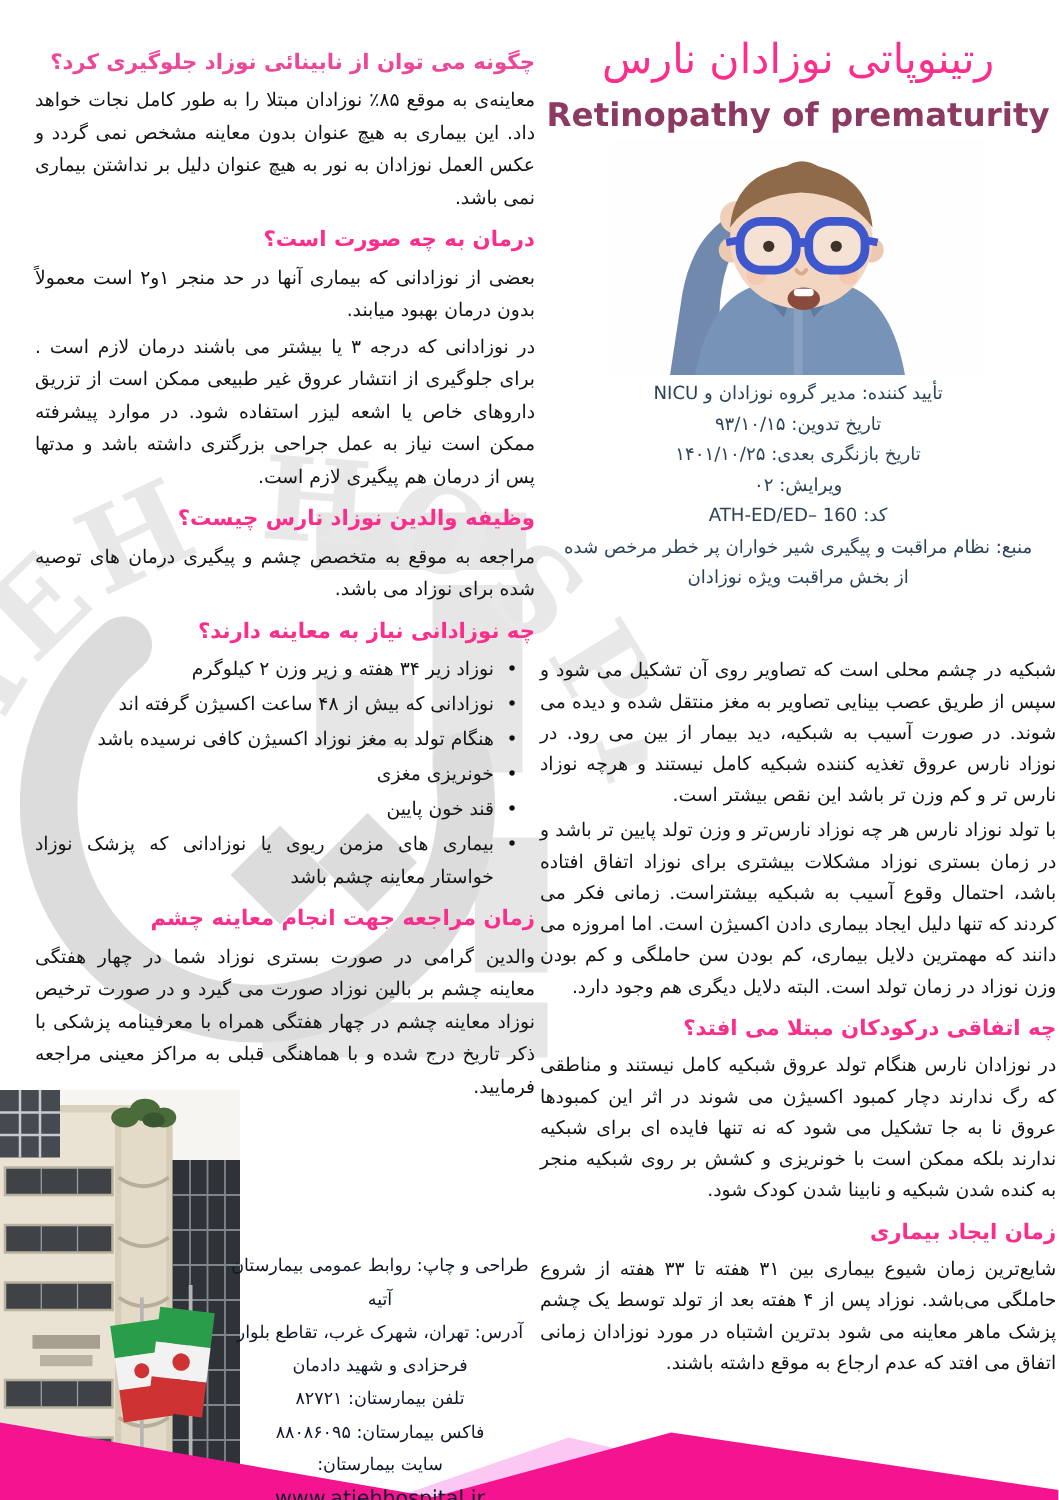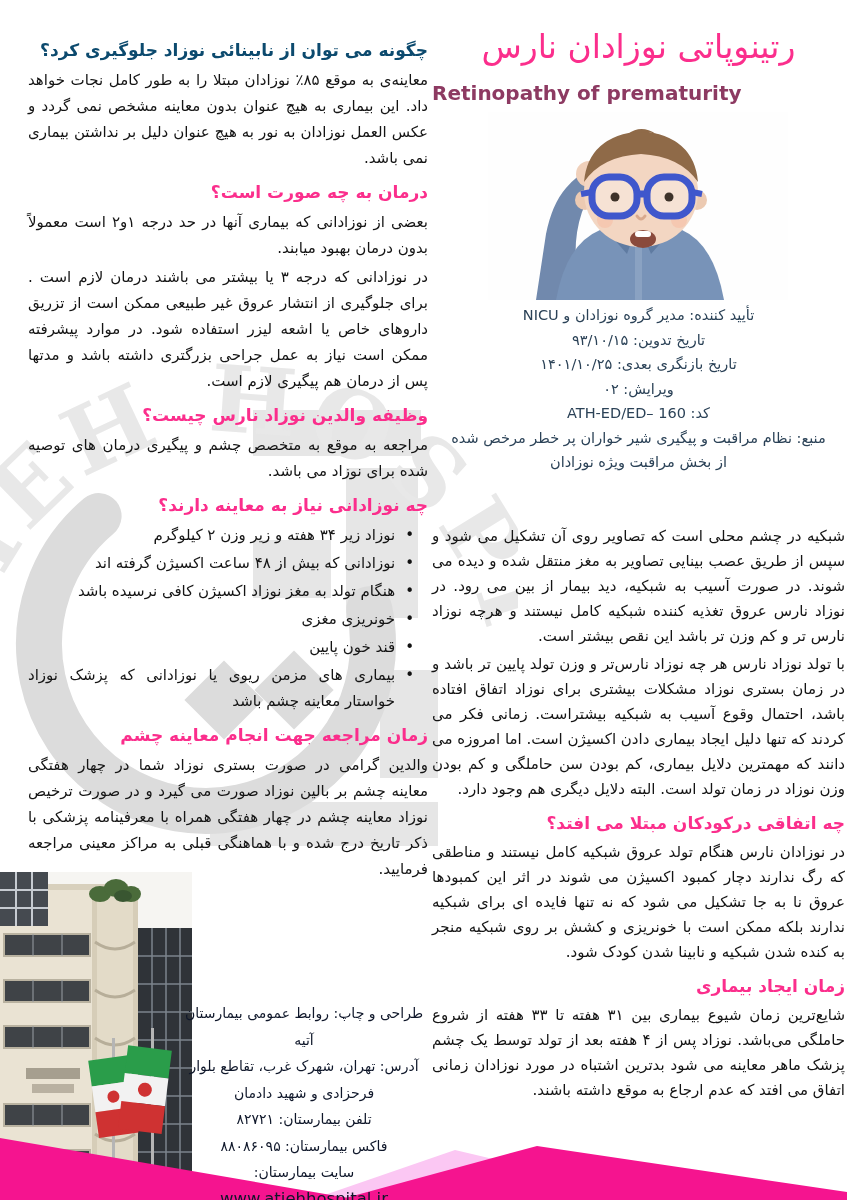--- a/index.html
+++ b/index.html
@@ -9,21 +9,21 @@
   }
   
   .watermark{position:absolute;left:-52px;top:242px;z-index:0;}
   
   .title-fa{
     position:absolute;left:432px;top:24px;width:413px;z-index:2;
     direction:rtl;text-align:center;font-size:33px;font-weight:normal;line-height:46px;
   }
   .title-en{
     position:absolute;left:432px;top:76px;width:413px;z-index:2;
-    text-align:left;font-size:20px;font-weight:600;line-height:34px;
+    text-align:center;font-size:26px;font-weight:600;line-height:34px;
   }
   
   .baby-photo{position:absolute;left:488px;top:112px;width:300px;height:188px;z-index:2;}
   
   .meta{
     position:absolute;left:432px;top:303px;width:413px;z-index:2;
     direction:rtl;text-align:center;font-size:14.5px;line-height:24.5px;
   }
   
   .right-col{
@@ -131,24 +131,24 @@
   <div class="right-col">
     <p class="para">شبکیه در چشم محلی است که تصاویر روی آن تشکیل می شود و سپس از طریق عصب بینایی تصاویر به مغز منتقل شده و دیده می شوند. در صورت آسیب به شبکیه، دید بیمار از بین می رود. در نوزاد نارس عروق تغذیه کننده شبکیه کامل نیستند و هرچه نوزاد نارس تر و کم وزن تر باشد این نقص بیشتر است.</p>
     <p class="para" style="margin-top:1px">با تولد نوزاد نارس هر چه نوزاد نارس‌تر و وزن تولد پایین تر باشد و در زمان بستری نوزاد مشکلات بیشتری برای نوزاد اتفاق افتاده باشد، احتمال وقوع آسیب به شبکیه بیشتراست. زمانی فکر می کردند که تنها دلیل ایجاد بیماری دادن اکسیژن است. اما امروزه می دانند که مهمترین دلایل بیماری، کم بودن سن حاملگی و کم بودن وزن نوزاد در زمان تولد است. البته دلایل دیگری هم وجود دارد.</p>
     <div class="sec-heading" style="color:#fb2e8c">چه اتفاقی درکودکان مبتلا می افتد؟</div>
     <p class="para">در نوزادان نارس هنگام تولد عروق شبکیه کامل نیستند و مناطقی که رگ ندارند دچار کمبود اکسیژن می شوند در اثر این کمبودها عروق نا به جا تشکیل می شود که نه تنها فایده ای برای شبکیه ندارند بلکه ممکن است با خونریزی و کشش بر روی شبکیه منجر به کنده شدن شبکیه و نابینا شدن کودک شود.</p>
     <div class="sec-heading" style="color:#fb2e8c">زمان ایجاد بیماری</div>
     <p class="para">شایع‌ترین زمان شیوع بیماری بین ۳۱ هفته تا ۳۳ هفته از شروع حاملگی می‌باشد. نوزاد پس از ۴ هفته بعد از تولد توسط یک چشم پزشک ماهر معاینه می شود بدترین اشتباه در مورد نوزادان زمانی اتفاق می افتد که عدم ارجاع به موقع داشته باشند.</p>
   </div>
 
   <div class="left-col">
-    <div class="sec-heading" style="color:#0c4a6e">چگونه می توان از نابینائی نوزاد جلوگیری کرد؟</div>
+    <div class="sec-heading" style="color:#ec4899">چگونه می توان از نابینائی نوزاد جلوگیری کرد؟</div>
     <p class="para">معاینه‌ی به موقع ۸۵٪ نوزادان مبتلا را به طور کامل نجات خواهد داد. این بیماری به هیچ عنوان بدون معاینه مشخص نمی گردد و عکس العمل نوزادان به نور به هیچ عنوان دلیل بر نداشتن بیماری نمی باشد.</p>
     <div class="sec-heading" style="color:#fb2e8c">درمان به چه صورت است؟</div>
-    <p class="para">بعضی از نوزادانی که بیماری آنها در حد درجه ۱و۲ است معمولاً بدون درمان بهبود میابند.</p>
+    <p class="para">بعضی از نوزادانی که بیماری آنها در حد منجر ۱و۲ است معمولاً بدون درمان بهبود میابند.</p>
     <p class="para">در نوزادانی که درجه ۳ یا بیشتر می باشند درمان لازم است . برای جلوگیری از انتشار عروق غیر طبیعی ممکن است از تزریق داروهای خاص یا اشعه لیزر استفاده شود. در موارد پیشرفته ممکن است نیاز به عمل جراحی بزرگتری داشته باشد و مدتها پس از درمان هم پیگیری لازم است.</p>
     <div class="sec-heading" style="color:#fb2e8c">وظیفه والدین نوزاد نارس چیست؟</div>
     <p class="para">مراجعه به موقع به متخصص چشم و پیگیری درمان های توصیه شده برای نوزاد می باشد.</p>
     <div class="sec-heading" style="color:#fb2e8c">چه نوزادانی نیاز به معاینه دارند؟</div>
     <ul class="bullet-list">
       <li>
           <span class="dot">•</span>
           <span>نوزاد زیر ۳۴ هفته و زیر وزن ۲ کیلوگرم</span>
         </li>
       <li>

